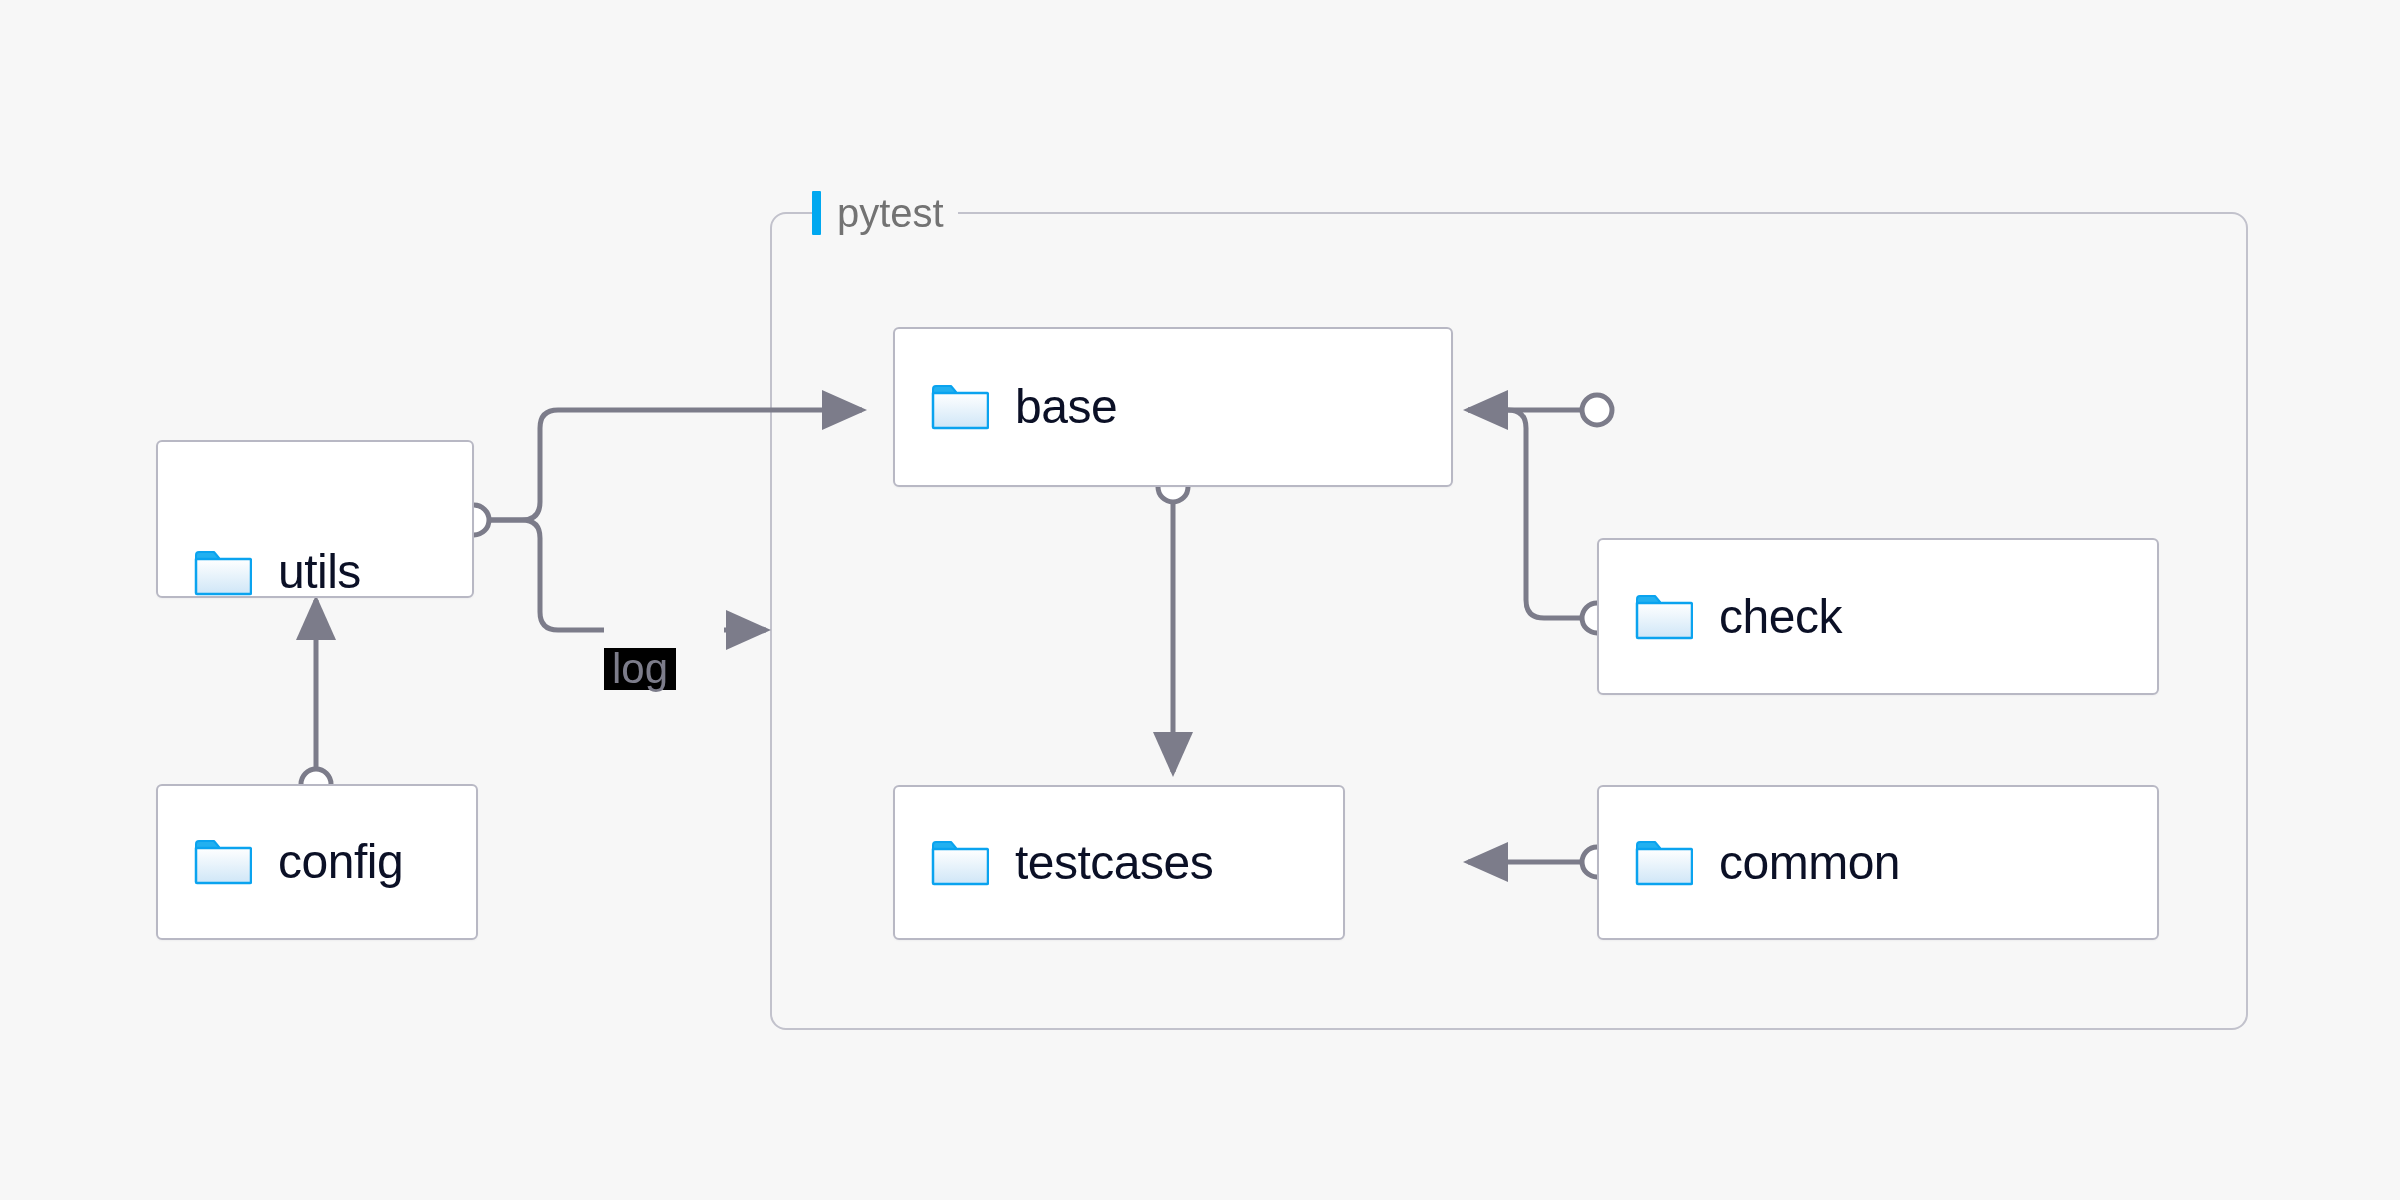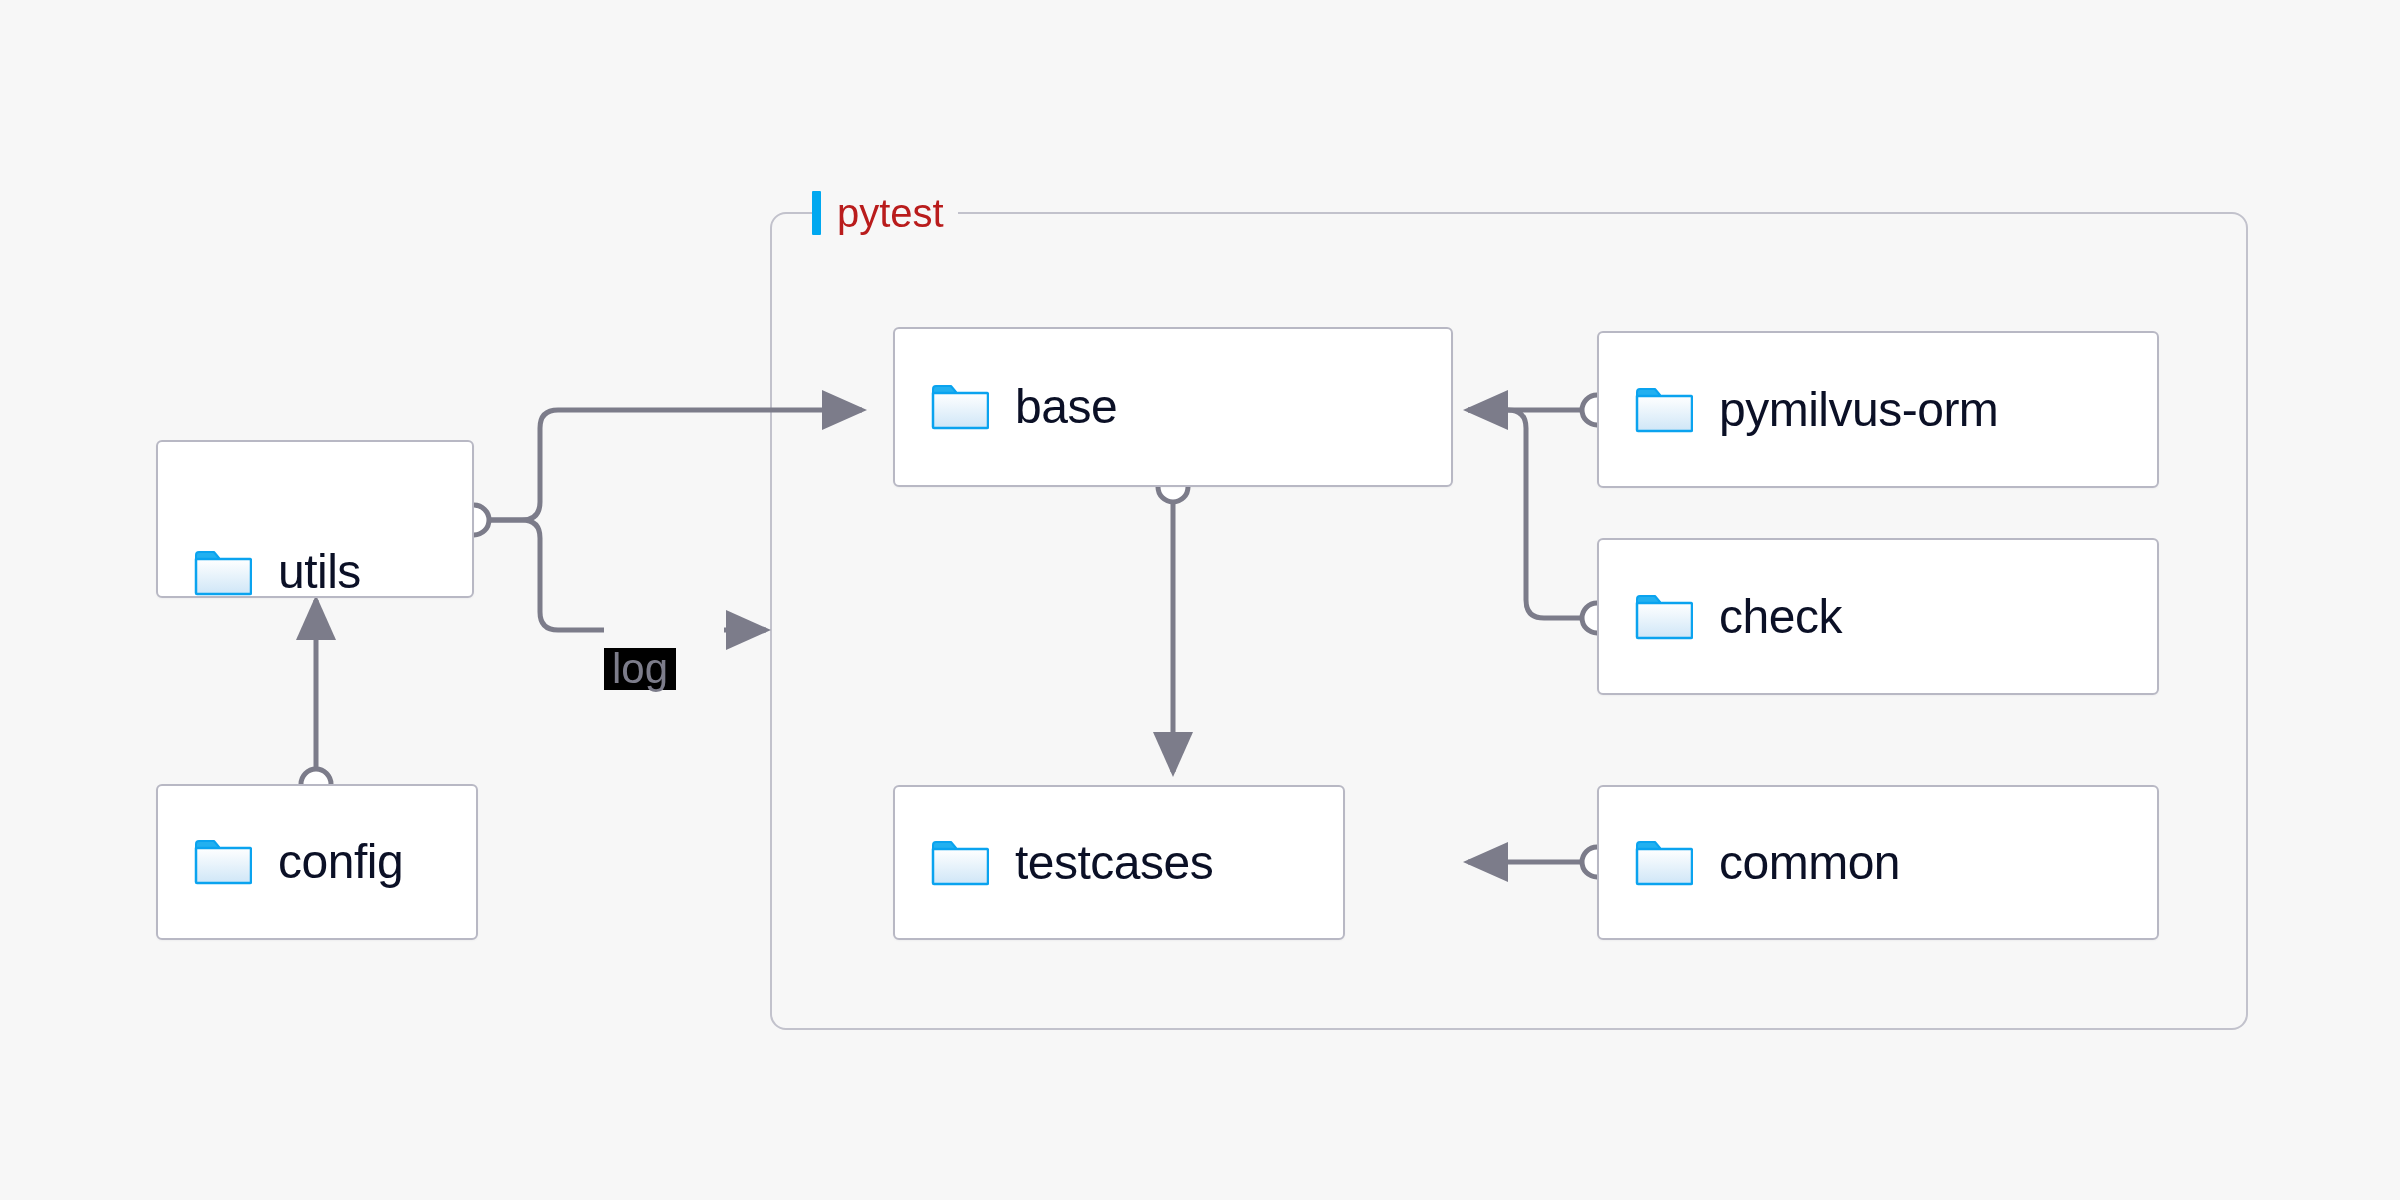--- a/index.html
+++ b/index.html
@@ -66,21 +66,21 @@
   .group-title .bar {
     width: 9px;
     height: 44px;
     background: #00a8f0;
     border-radius: 1px;
     margin-right: 16px;
     flex: 0 0 auto;
   }
   .group-title .gt-label {
     font-size: 40px;
-    color: #b91c1c;
+    color: #737373;
     line-height: 1;
     white-space: nowrap;
   }
   .edge-label {
     position: absolute;
     font-size: 42px;
     color: #7c7c8a;
     background: #000000;
     padding: 0 8px;
     line-height: 1;
@@ -183,29 +183,20 @@
   <div class="node" style="left:893px; top:785px; width:452px; height:155px;">
     <span class="folder">
       <svg viewBox="0 0 58 46" width="58" height="46">
         <path d="M2,9 L2,5 Q2,2 5,2 L20,2 L25,8 L22,10 L2,10 Z" fill="#22b0f0" stroke="#0aa3ef" stroke-width="2" stroke-linejoin="round"></path>
         <path d="M2,9 L56,9 Q57,9 57,11 L57,43 Q57,44 56,44 L3,44 Q2,44 2,43 Z" fill="url(#folderGrad)" stroke="#0aa3ef" stroke-width="2.5" stroke-linejoin="round"></path>
       </svg>
     </span>
     <span class="label">testcases</span>
   </div>
 
-  <div class="node" style="left:1597px; top:331px; width:562px; height:157px;">
-    <span class="folder">
-      <svg viewBox="0 0 58 46" width="58" height="46">
-        <path d="M2,9 L2,5 Q2,2 5,2 L20,2 L25,8 L22,10 L2,10 Z" fill="#22b0f0" stroke="#0aa3ef" stroke-width="2" stroke-linejoin="round"></path>
-        <path d="M2,9 L56,9 Q57,9 57,11 L57,43 Q57,44 56,44 L3,44 Q2,44 2,43 Z" fill="url(#folderGrad)" stroke="#0aa3ef" stroke-width="2.5" stroke-linejoin="round"></path>
-      </svg>
-    </span>
-    <span class="label">pymilvus-orm</span>
-  </div>
 
   <div class="node" style="left:1597px; top:785px; width:562px; height:155px;">
     <span class="folder">
       <svg viewBox="0 0 58 46" width="58" height="46">
         <path d="M2,9 L2,5 Q2,2 5,2 L20,2 L25,8 L22,10 L2,10 Z" fill="#22b0f0" stroke="#0aa3ef" stroke-width="2" stroke-linejoin="round"></path>
         <path d="M2,9 L56,9 Q57,9 57,11 L57,43 Q57,44 56,44 L3,44 Q2,44 2,43 Z" fill="url(#folderGrad)" stroke="#0aa3ef" stroke-width="2.5" stroke-linejoin="round"></path>
       </svg>
     </span>
     <span class="label">common</span>
   </div>

